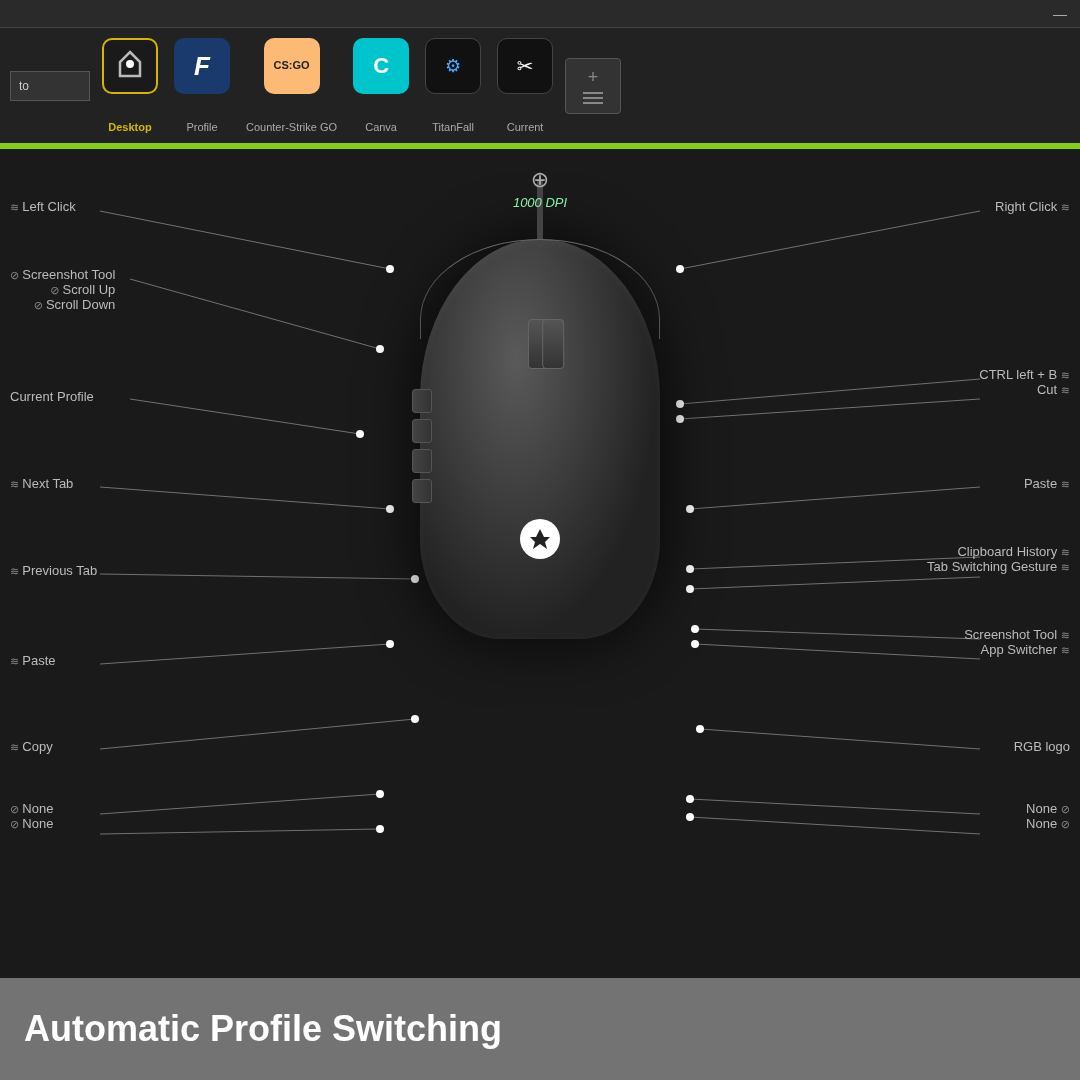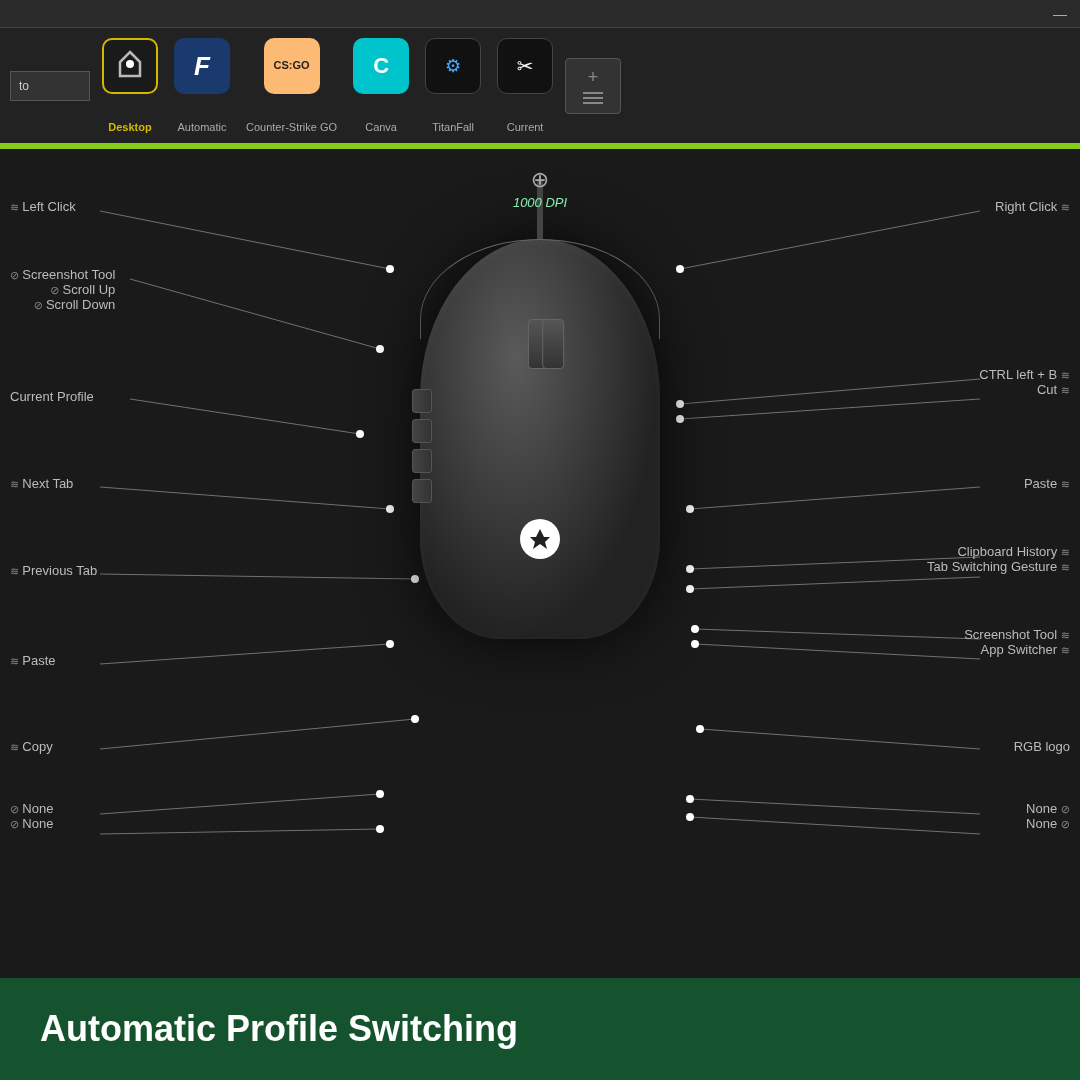--- a/index.html
+++ b/index.html
@@ -163,22 +163,22 @@
       z-index: 4;
       pointer-events: none;
     }
 
     
     .bottom-section {
       position: absolute;
       bottom: 0;
       left: 0;
       width: 100%;
-      background: #14532d;
-      padding: 30px 40px;
+      background: #737373;
+      padding: 30px 24px;
     }
     .auto-profile-title {
       font-size: 36px;
       font-weight: bold;
       color: #fff;
     }
 
     
     .mouse-body {
       position: relative;
@@ -288,21 +288,21 @@
       <svg width="36" height="36" viewBox="0 0 36 36">
           <polygon points="18,4 28,14 28,28 8,28 8,14" fill="none" stroke="#bbb" stroke-width="2.5"></polygon>
           <circle cx="18" cy="16" r="4" fill="#fff"></circle>
         </svg>
     </div>
     <span class="profile-label active">Desktop</span>
   </div>
 
   <div class="profile-item">
     <div class="profile-icon fortnite" style="font-size:26px;font-weight:bold;color:#fff;font-style:italic;">F</div>
-    <span class="profile-label">Automatic</span>
+    <span class="profile-label">Profile</span>
   </div>
 
   <div class="profile-item">
     <div class="profile-icon csgo" style="font-size:11px;color:#222;font-weight:bold;text-align:center;line-height:1.2;padding:4px;">CS:GO</div>
     <span class="profile-label">Counter-Strike GO</span>
   </div>
 
   <div class="profile-item">
     <div class="profile-icon canva" style="font-size:22px;font-weight:bold;color:#fff;">C</div>
     <span class="profile-label">Canva</span>

